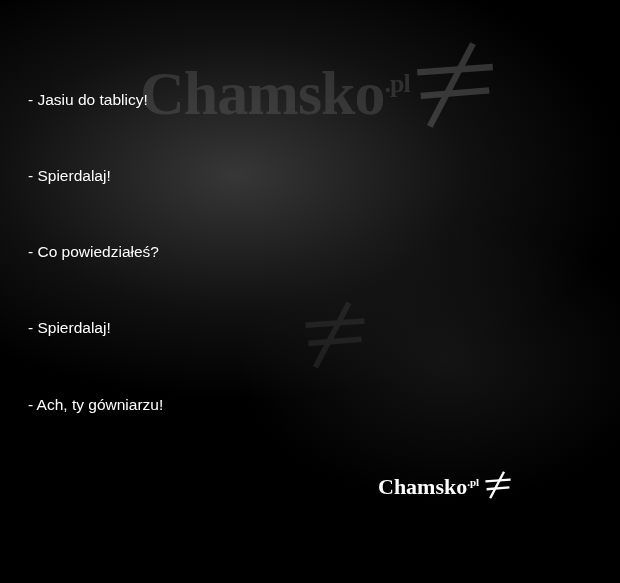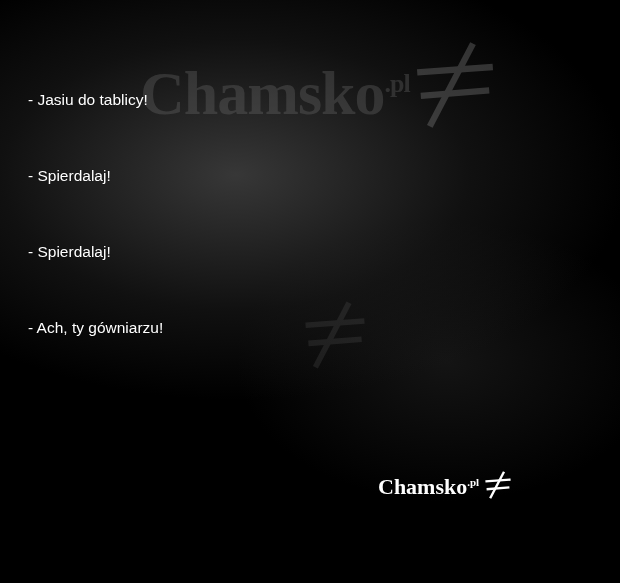--- a/index.html
+++ b/index.html
@@ -122,20 +122,21 @@
     <svg viewBox="0 0 100 100" aria-hidden="true">
       <line x1="70" y1="4" x2="22" y2="96" stroke="#8f8f8f" stroke-width="8"></line>
       <line x1="8" y1="36" x2="92" y2="30" stroke="#8f8f8f" stroke-width="8"></line>
       <line x1="12" y1="62" x2="88" y2="56" stroke="#8f8f8f" stroke-width="8"></line>
     </svg>
   </div>
 
   <div class="joke">
     <p>- Jasiu do tablicy!</p>
     <p>- Spierdalaj!</p>
+    <p>- Co powiedziałeś?</p>
     <p>- Spierdalaj!</p>
     <p>- Ach, ty gówniarzu!</p>
     
     
     
     
     
     
     
     

